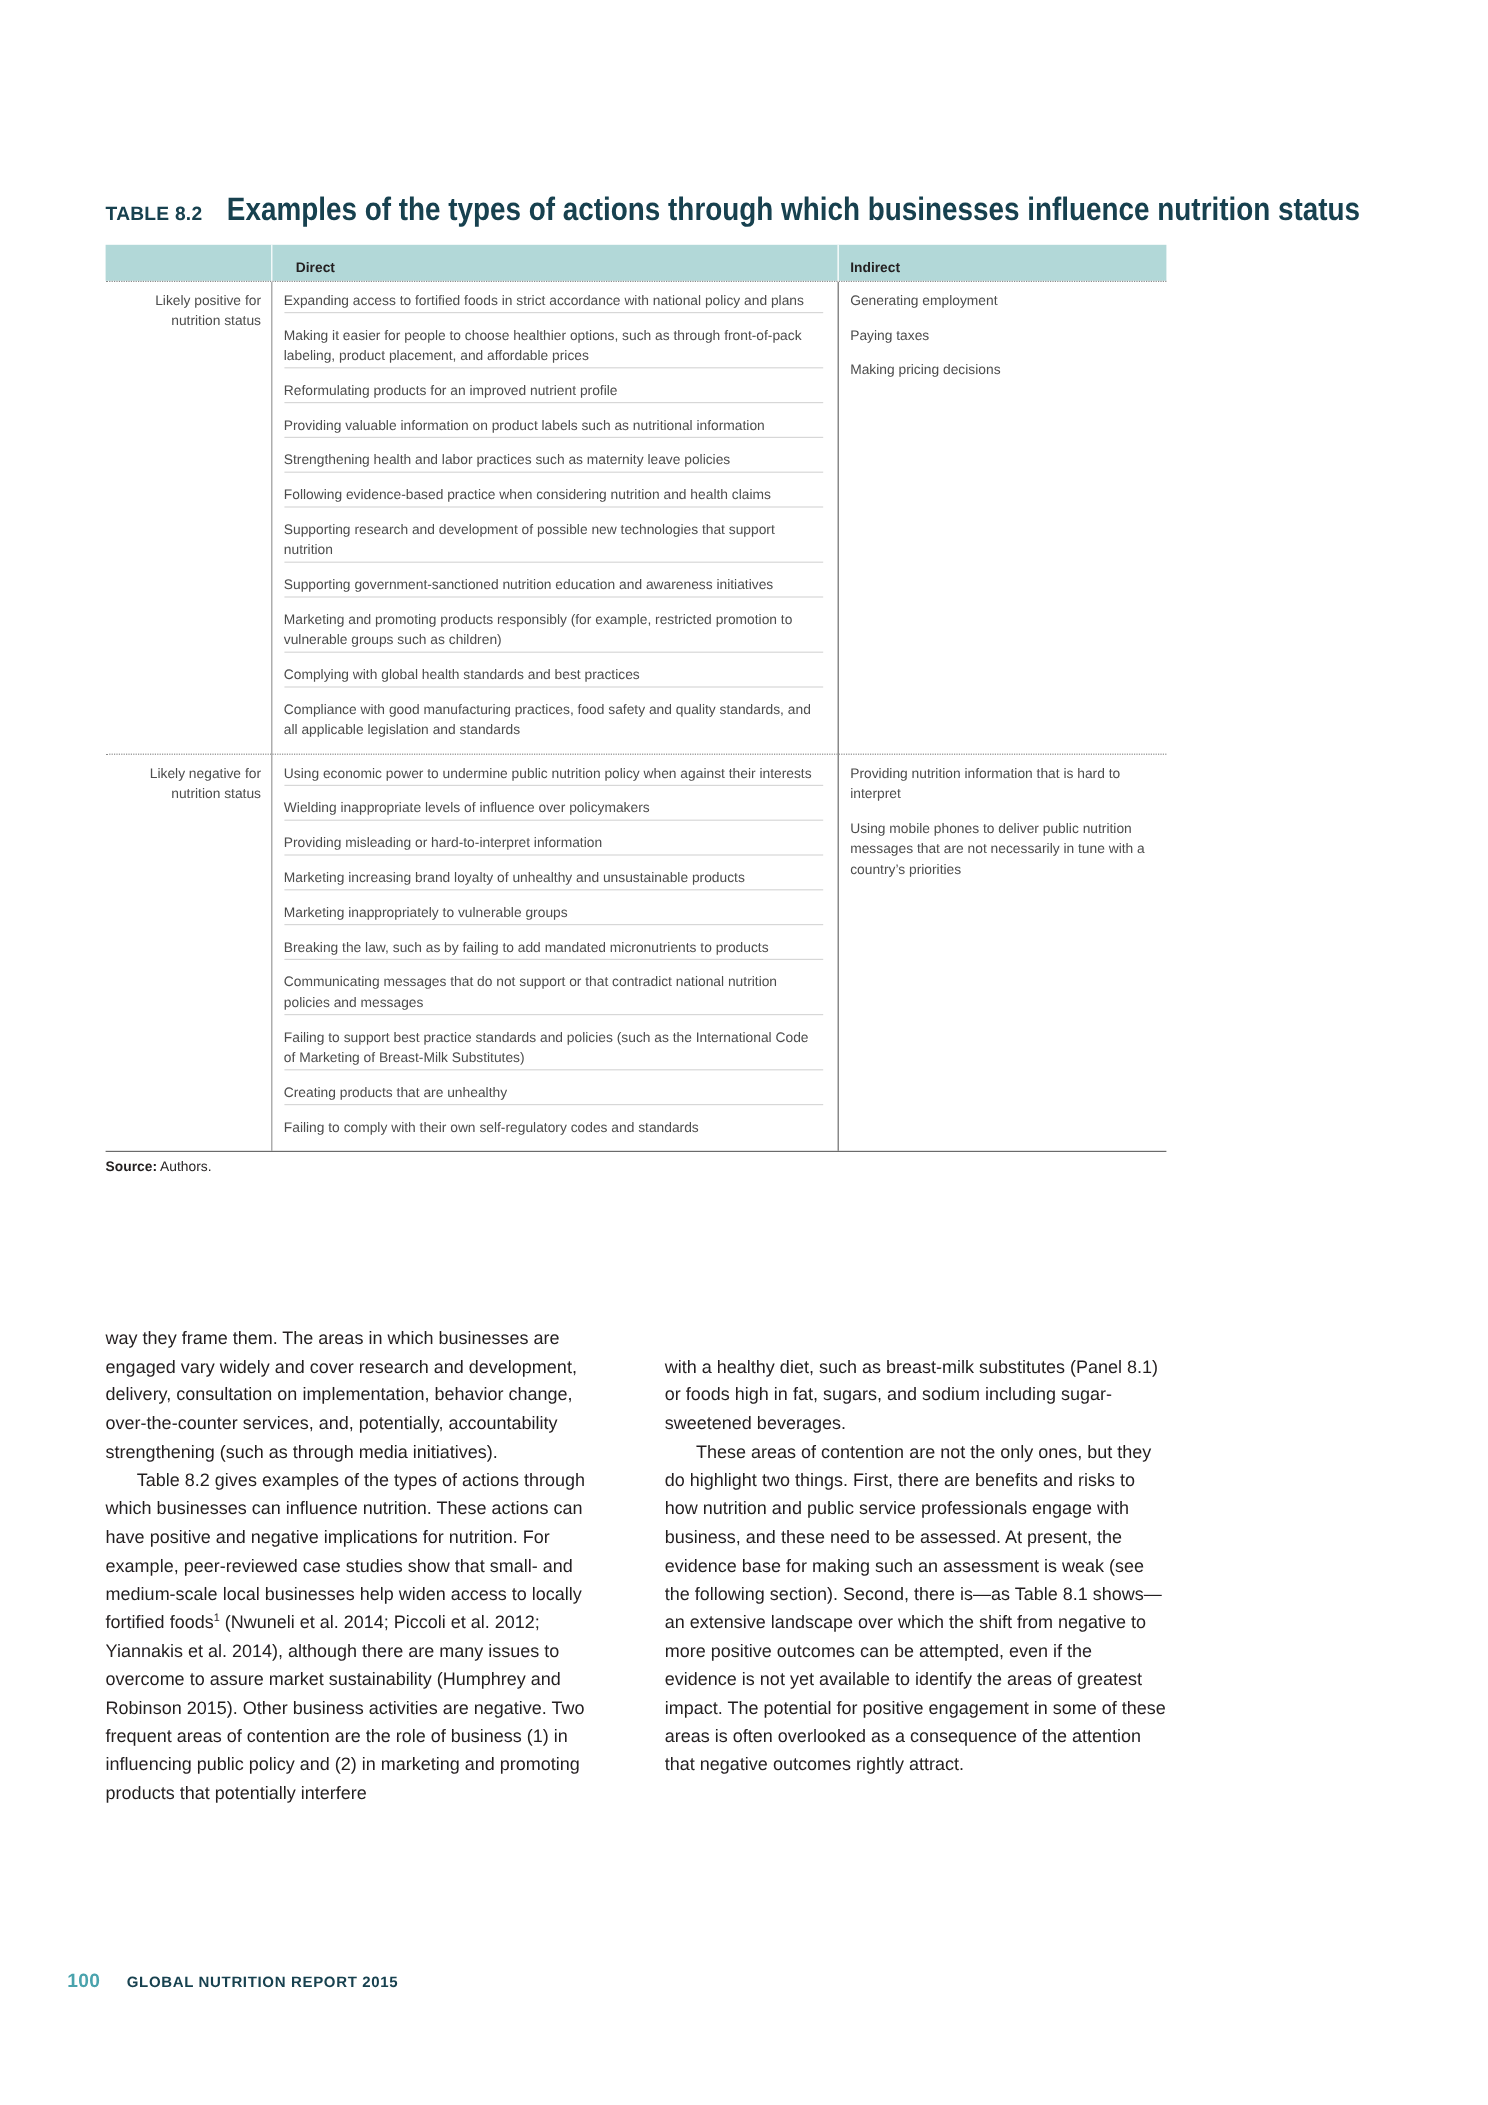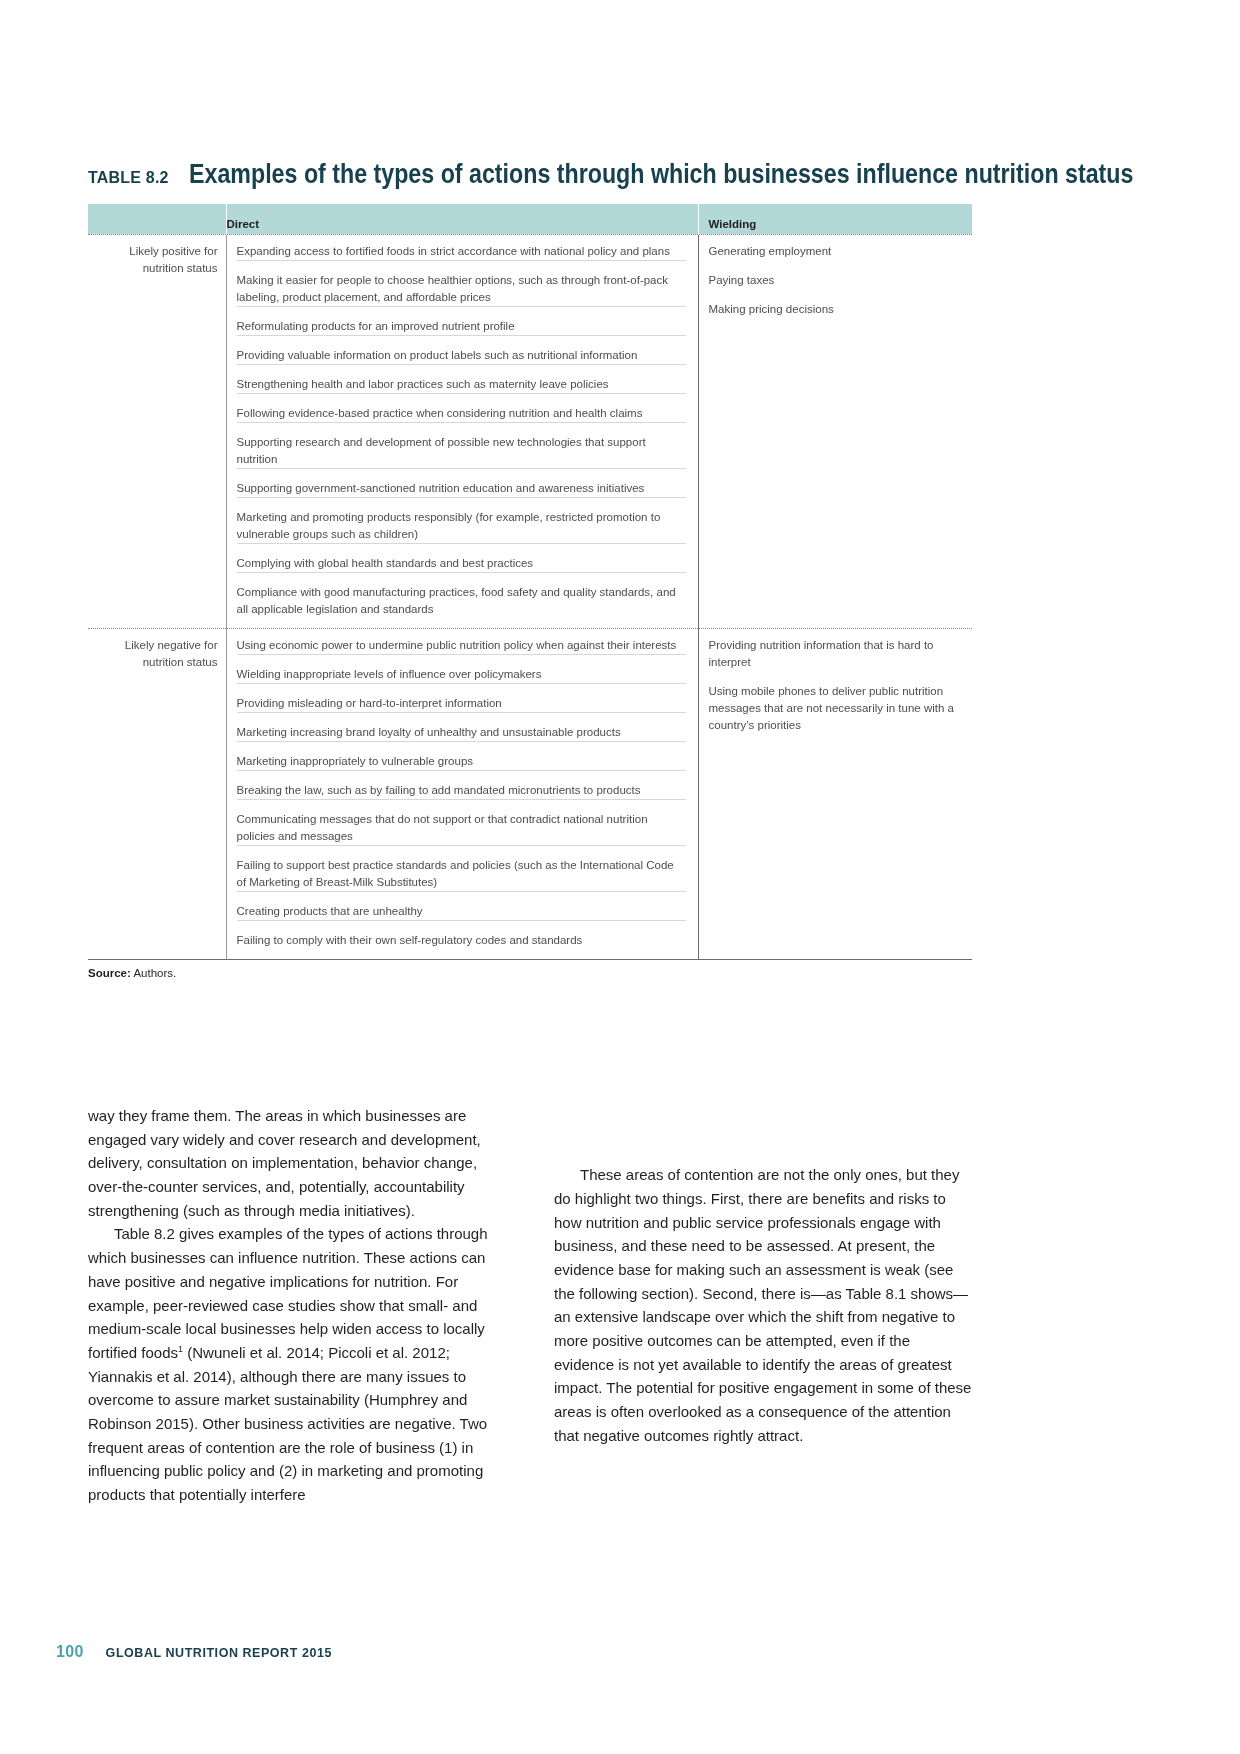--- a/index.html
+++ b/index.html
@@ -63,21 +63,21 @@
     background: #b2d8d8;
     height: 30px;
     vertical-align: bottom;
     padding: 0 0 4px 0;
     font-size: 11.5px;
     font-weight: bold;
     color: #231f20;
     text-align: left;
   }
   table.data thead th.h1 { background: #b2d8d8; }
-  table.data thead th.h2 { padding-left: 0; border-left: 1.5px solid #ffffff; }
+  table.data thead th.h2 { padding-left: 20px; border-left: 1.5px solid #ffffff; }
   table.data thead th.h3 { padding-left: 10px; border-left: 1.5px solid #ffffff; }
 
   table.data tbody td {
     vertical-align: top;
     font-size: 11.5px;
     line-height: 1.48;
     color: #4d4d4d;
     padding: 8px 12px 10px 10px;
     border-top: 1.6px dotted #8a8a8a;
   }
@@ -179,21 +179,21 @@
     <table class="data">
       <colgroup>
         <col class="c1">
           <col class="c2">
           <col class="c3">
       </colgroup>
       <thead>
         <tr>
           <th class="h1"></th>
           <th class="h2">Direct</th>
-          <th class="h3">Wielding</th>
+          <th class="h3">Indirect</th>
         </tr>
       </thead>
       <tbody>
 
         <tr>
           <td class="rowhead">Likely positive for nutrition status</td>
           <td class="direct">
             <ul class="cell-list">
               <li>Expanding access to fortified foods in strict accordance with national policy and plans</li>
               <li>Making it easier for people to choose healthier options, such as through front-of-pack labeling, product placement, and affordable prices</li>
@@ -253,20 +253,21 @@
   </div>
 
   <div class="body-cols">
 
     <div class="body-col">
       <p>way they frame them. The areas in which businesses are engaged vary widely and cover research and development, delivery, consultation on implementation, behavior change, over-the-counter services, and, potentially, accountability strengthening (such as through media initiatives).</p>
       <p class="indented"><span>Table 8.2 gives examples of the types of actions through which businesses can influence nutrition. These actions can have positive and negative implications for nutrition. For example, peer-reviewed case studies show that small- and medium-scale local businesses help widen access to locally fortified foods</span><sup>1</sup><span> (Nwuneli et al. 2014; Piccoli et al. 2012; Yiannakis et al. 2014), although there are many issues to overcome to assure market sustainability (Humphrey and Robinson 2015). Other business activities are negative. Two frequent areas of contention are the role of business (1) in influencing public policy and (2) in marketing and promoting products that potentially interfere</span></p>
     </div>
 
     <div class="body-col">
+      <p>with a healthy diet, such as breast-milk substitutes (Panel 8.1) or foods high in fat, sugars, and sodium including sugar-sweetened beverages.</p>
       <p class="indented">These areas of contention are not the only ones, but they do highlight two things. First, there are benefits and risks to how nutrition and public service professionals engage with business, and these need to be assessed. At present, the evidence base for making such an assessment is weak (see the following section). Second, there is—as Table 8.1 shows—an extensive landscape over which the shift from negative to more positive outcomes can be attempted, even if the evidence is not yet available to identify the areas of greatest impact. The potential for positive engagement in some of these areas is often overlooked as a consequence of the attention that negative outcomes rightly attract.</p>
     </div>
 
   </div>
 
   <div class="footer">
     <span class="pageno">100</span>
     <span class="pubname">GLOBAL NUTRITION REPORT 2015</span>
   </div>
 

